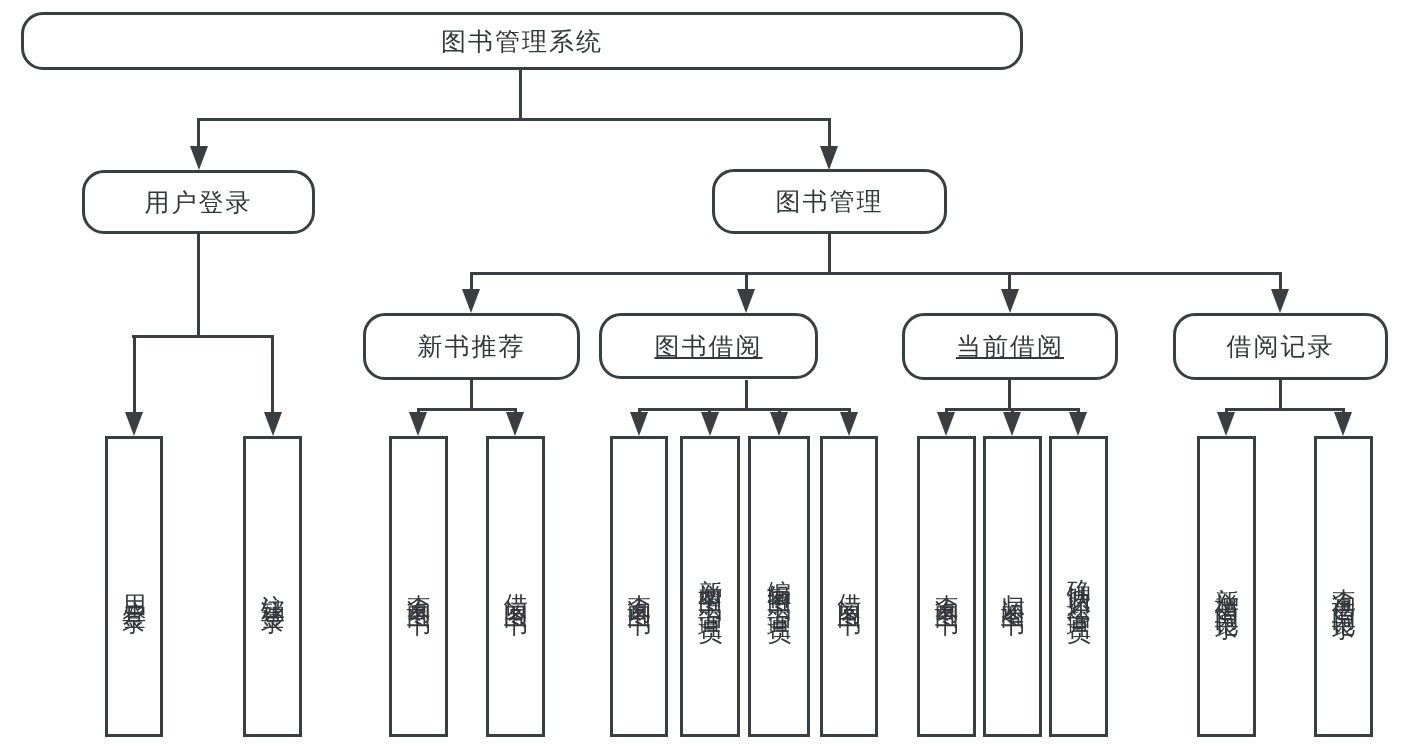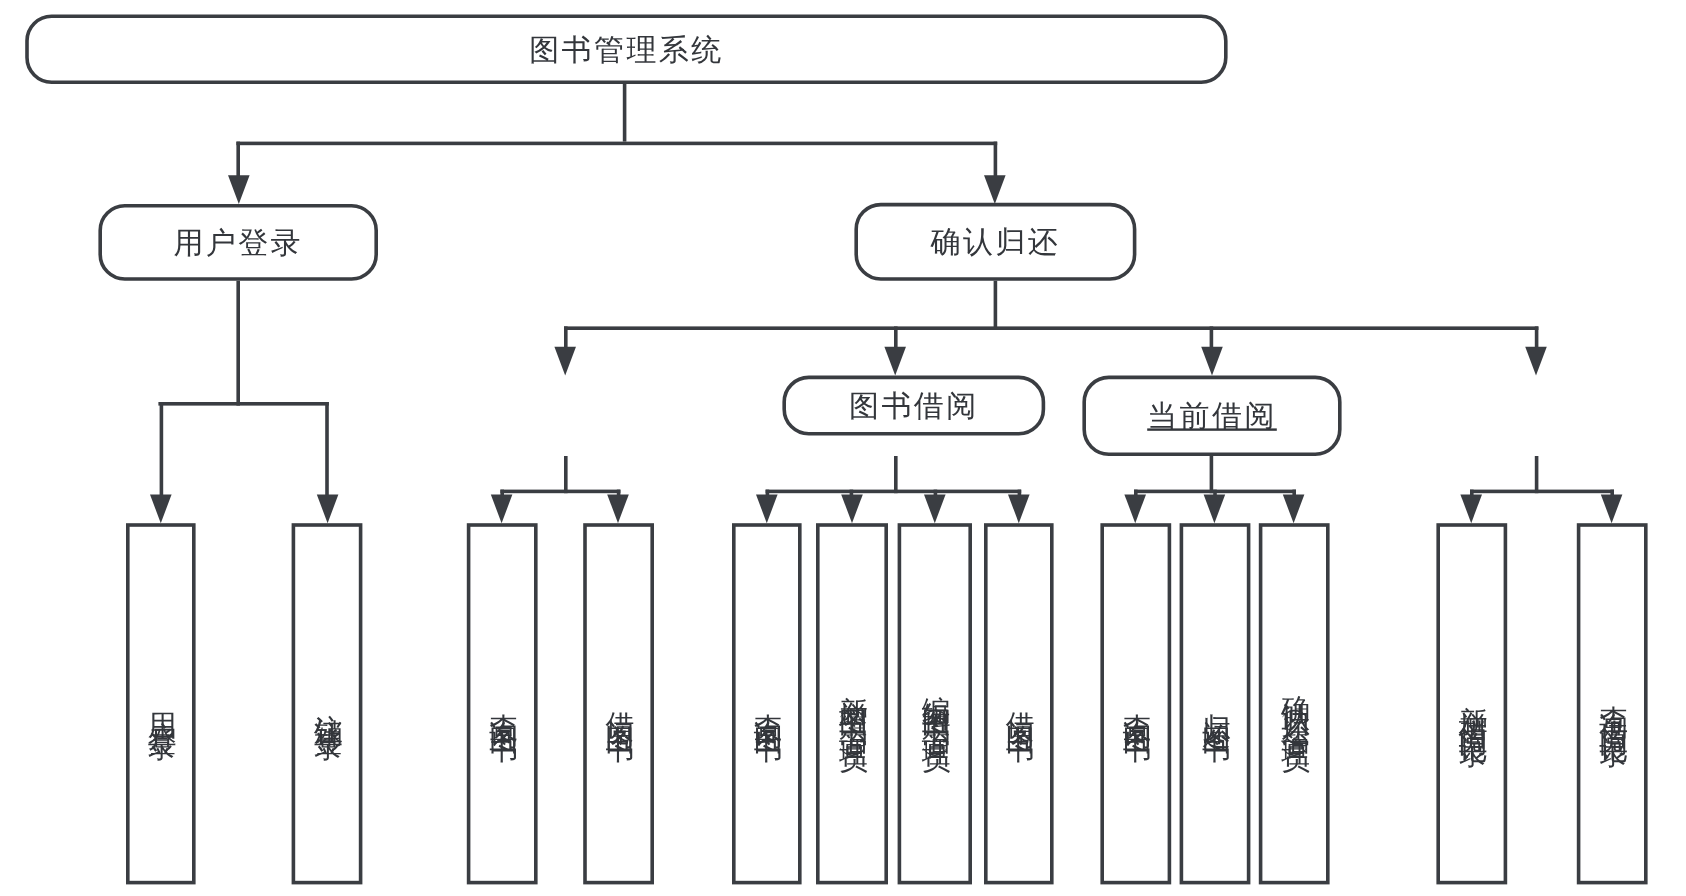--- a/index.html
+++ b/index.html
@@ -53,28 +53,34 @@
 <div class="canvas">
 
   <div class="box h" style="left:21px;top:12px;width:1002px;height:58px;">
     <span>图书管理系统</span>
   </div>
 
   <div class="box h" style="left:82px;top:170px;width:233px;height:64px;">
     <span>用户登录</span>
   </div>
   <div class="box h" style="left:712px;top:169px;width:235px;height:65px;">
-    <span>确认归还</span>
+    <span>图书管理</span>
   </div>
 
-  <div class="box h" style="left:652px;top:313px;width:219px;height:50px;">
+  <div class="box h" style="left:363px;top:313px;width:217px;height:67px;">
+    <span>新书推荐</span>
+  </div>
+  <div class="box h" style="left:599px;top:313px;width:219px;height:66px;text-decoration:underline;">
     <span>图书借阅</span>
   </div>
   <div class="box h" style="left:902px;top:313px;width:216px;height:67px;text-decoration:underline;">
     <span>当前借阅</span>
+  </div>
+  <div class="box h" style="left:1173px;top:313px;width:215px;height:67px;">
+    <span>借阅记录</span>
   </div>
 
   <div class="box v" style="left:105px;top:436px;width:58px;height:301px;">
     <span class="vtext">用户登录</span>
   </div>
   <div class="box v" style="left:243px;top:436px;width:59px;height:301px;">
     <span class="vtext">注销登录</span>
   </div>
 
   <div class="box v" style="left:389px;top:436px;width:59px;height:301px;">

